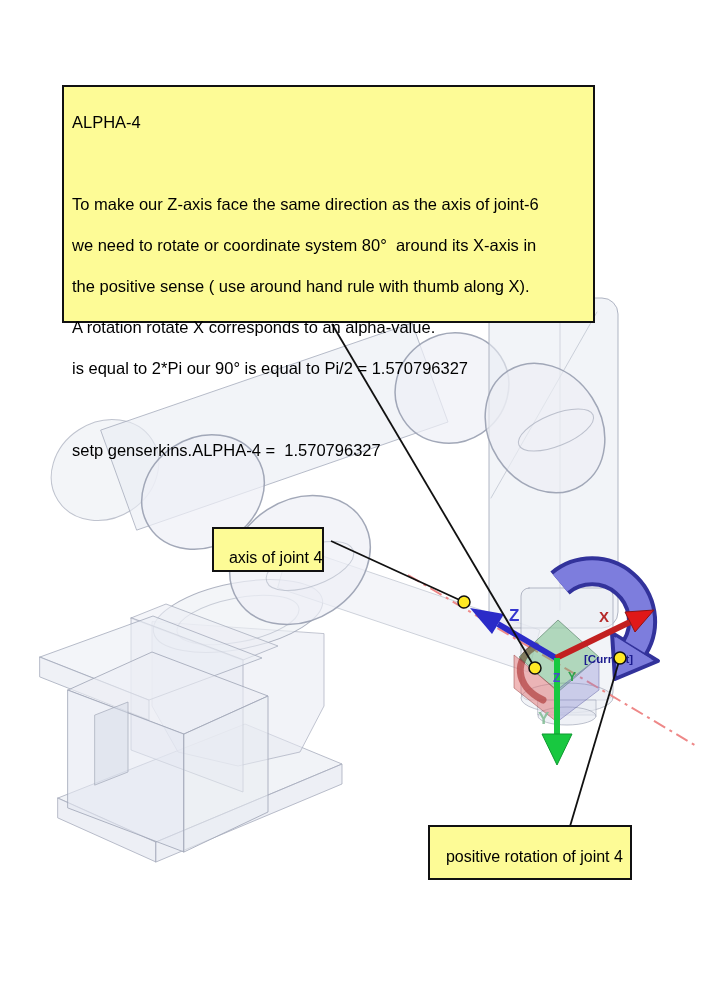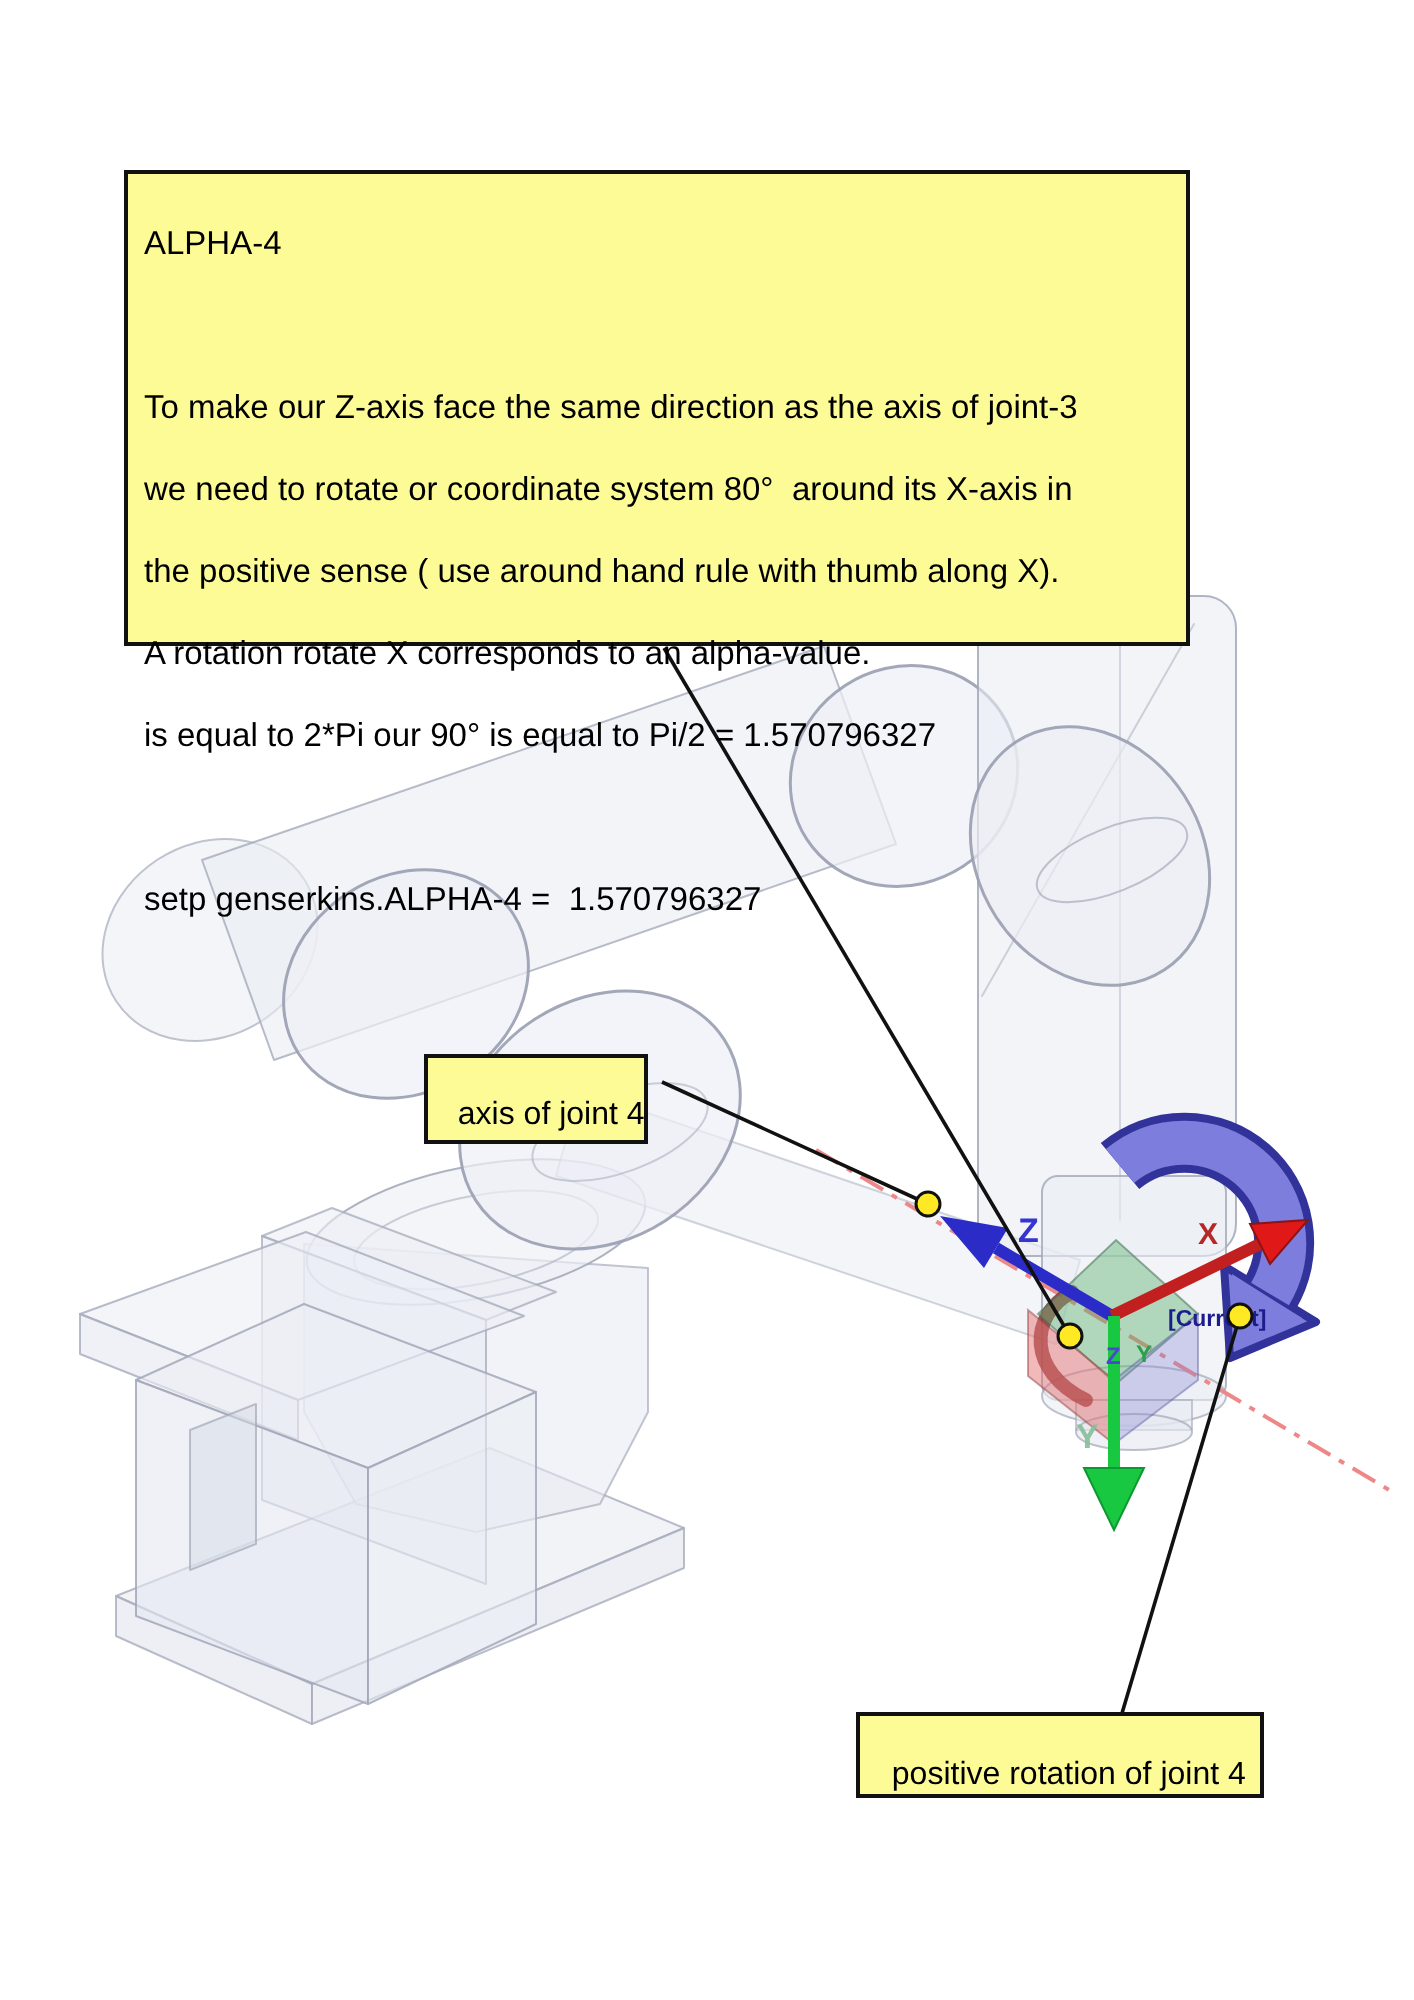--- a/index.html
+++ b/index.html
@@ -13,21 +13,21 @@
   }
   #note-box{
     left:62px;top:85px;width:533px;height:238px;
     padding:5px 8px;font-size:16.5px;line-height:21px;
   }
   .note-line{white-space:pre;height:21px;margin-top:20px;}
   #axis-label{
     left:212px;top:527px;padding:2px 0 3px 6px;font-size:16px;white-space:pre;
   }
   #rotation-label{
-    left:428px;top:856px;padding:3px 7px 0 7px;font-size:16px;white-space:pre;
+    left:428px;top:825px;padding:3px 7px 12px 7px;font-size:16px;white-space:pre;
   }
   svg text{font-family:"Liberation Sans", sans-serif;}
 </style>
 </head>
 <body>
 
 <div id="stage">
 
 <svg id="scene" width="707" height="1000" viewBox="0 0 707 1000" xmlns="http://www.w3.org/2000/svg">
 
@@ -138,21 +138,21 @@
 
   <circle cx="464" cy="602" r="6" stroke="#111111" stroke-width="1.5" fill="#ffe924"></circle>
   <circle cx="535" cy="668" r="6" stroke="#111111" stroke-width="1.5" fill="#ffe924"></circle>
   <circle cx="620" cy="658" r="6" stroke="#111111" stroke-width="1.5" fill="#ffe924"></circle>
 </svg>
 
 <div id="note-box" class="callout-box">
   <div>
         <div class="note-line">ALPHA-4</div>
         <div class="note-line">&nbsp;</div>
-        <div class="note-line">To make our Z-axis face the same direction as the axis of joint-3</div>
+        <div class="note-line">To make our Z-axis face the same direction as the axis of joint-6</div>
         <div class="note-line">we need to rotate or coordinate system 80°  around its X-axis in</div>
         <div class="note-line">the positive sense ( use around hand rule with thumb along X).</div>
         <div class="note-line">A rotation rotate X corresponds to an alpha-value.</div>
         <div class="note-line">is equal to 2*Pi our 90° is equal to Pi/2 = 1.570796327</div>
         <div class="note-line">&nbsp;</div>
         <div class="note-line">setp genserkins.ALPHA-4 =  1.570796327</div>
       </div>
 </div>
 
 <div id="axis-label" class="callout-box">

